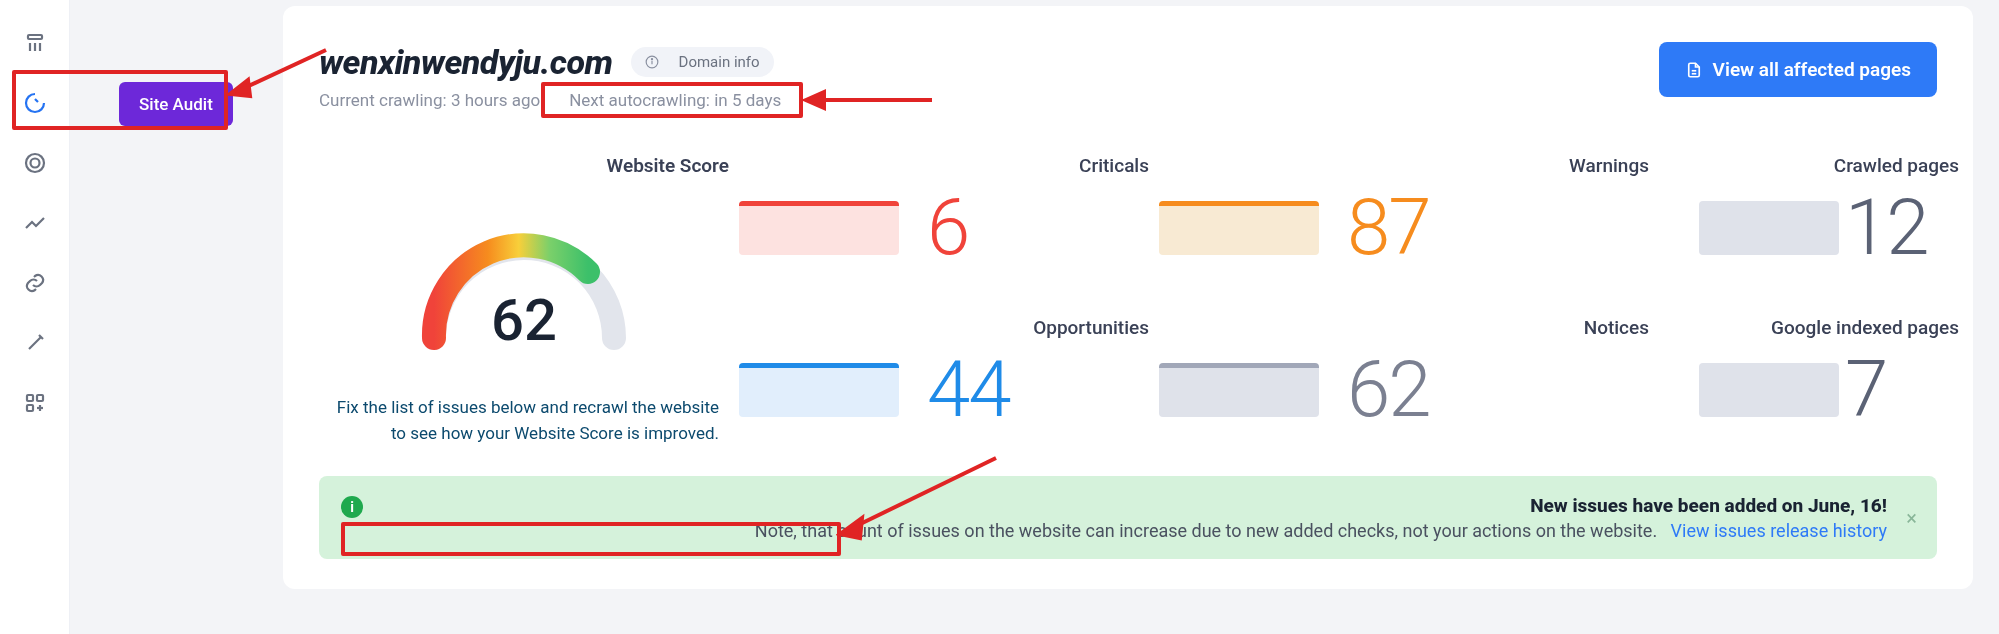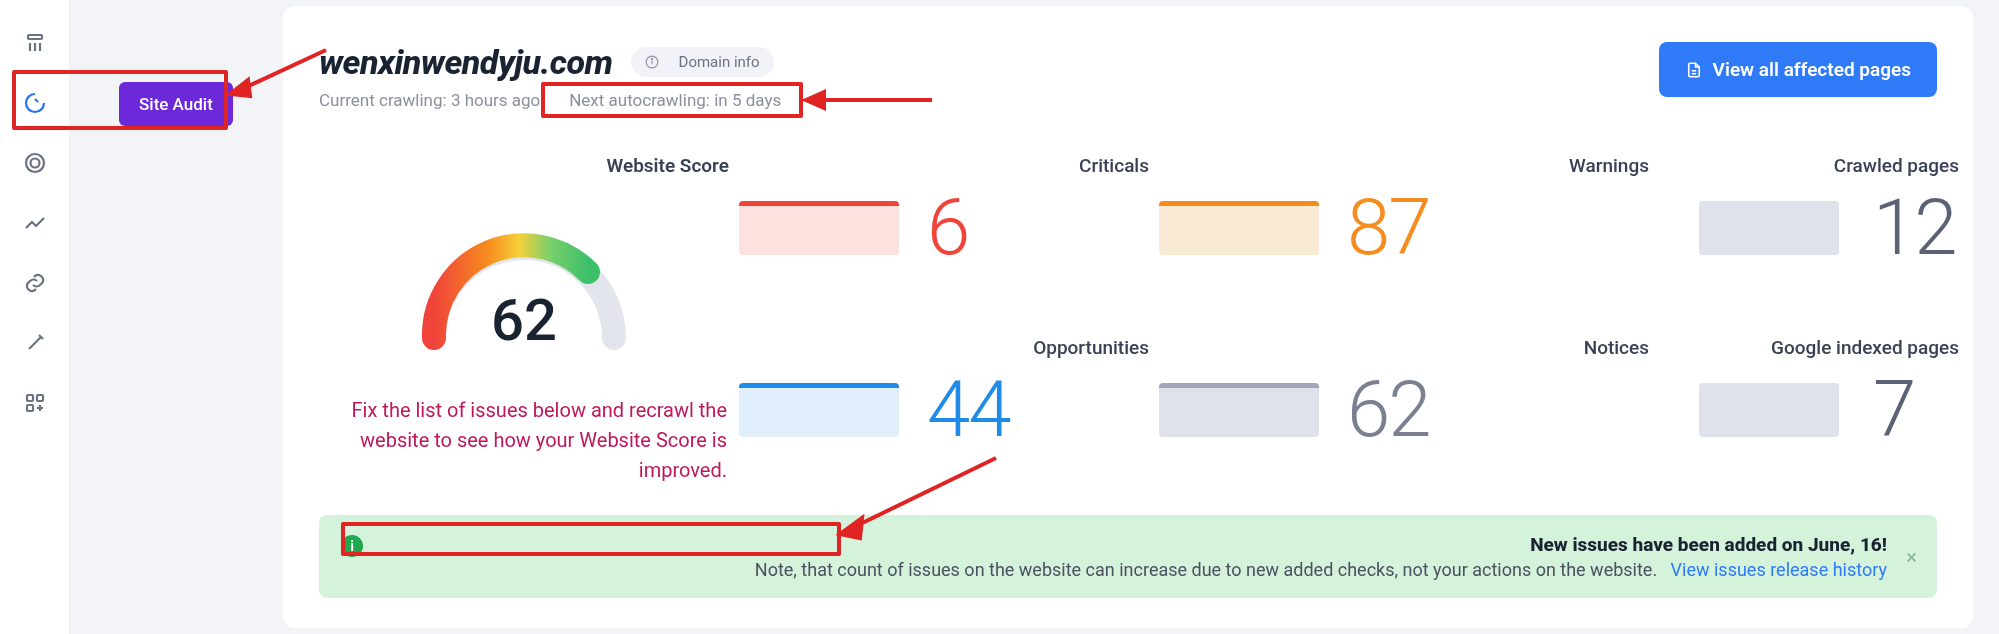--- a/index.html
+++ b/index.html
@@ -105,24 +105,24 @@
 .val-crit { color: #f0433a; }
 .val-warn { color: #f68c1e; }
 .val-opp  { color: #1f8be8; }
 .val-notice { color: #7b8091; }
 .val-grey { color: #5b6275; }
 
 
 .score-col { grid-row: 1 / span 2; display: flex; }
 .score-label { font-size: 19px; color: #3a4156; font-weight: 600; margin-bottom: 4px; }
 .gauge-wrap { display: flex; justify-content: center; align-items: center; height: 190px; }
-.score-desc { color: #be185d; font-size: 20px; line-height: 1.5; max-width: 400px; margin-left: 8px; }
-
-
-.right-metric .metric-body { gap: 34px; padding-left: 40px; }
+.score-desc { color: #0c4a6e; font-size: 17px; line-height: 1.5; max-width: 400px; }
+
+
+.right-metric .metric-body { gap: 6px; padding-left: 40px; }
 .right-metric .metric-bar { width: 140px; height: 54px; }
 
 
 .notice-banner {
   position: relative;
   margin-top: 30px;
   background: #d5f2db;
   border-radius: 8px;
   padding: 18px 50px 18px 64px;
 }

